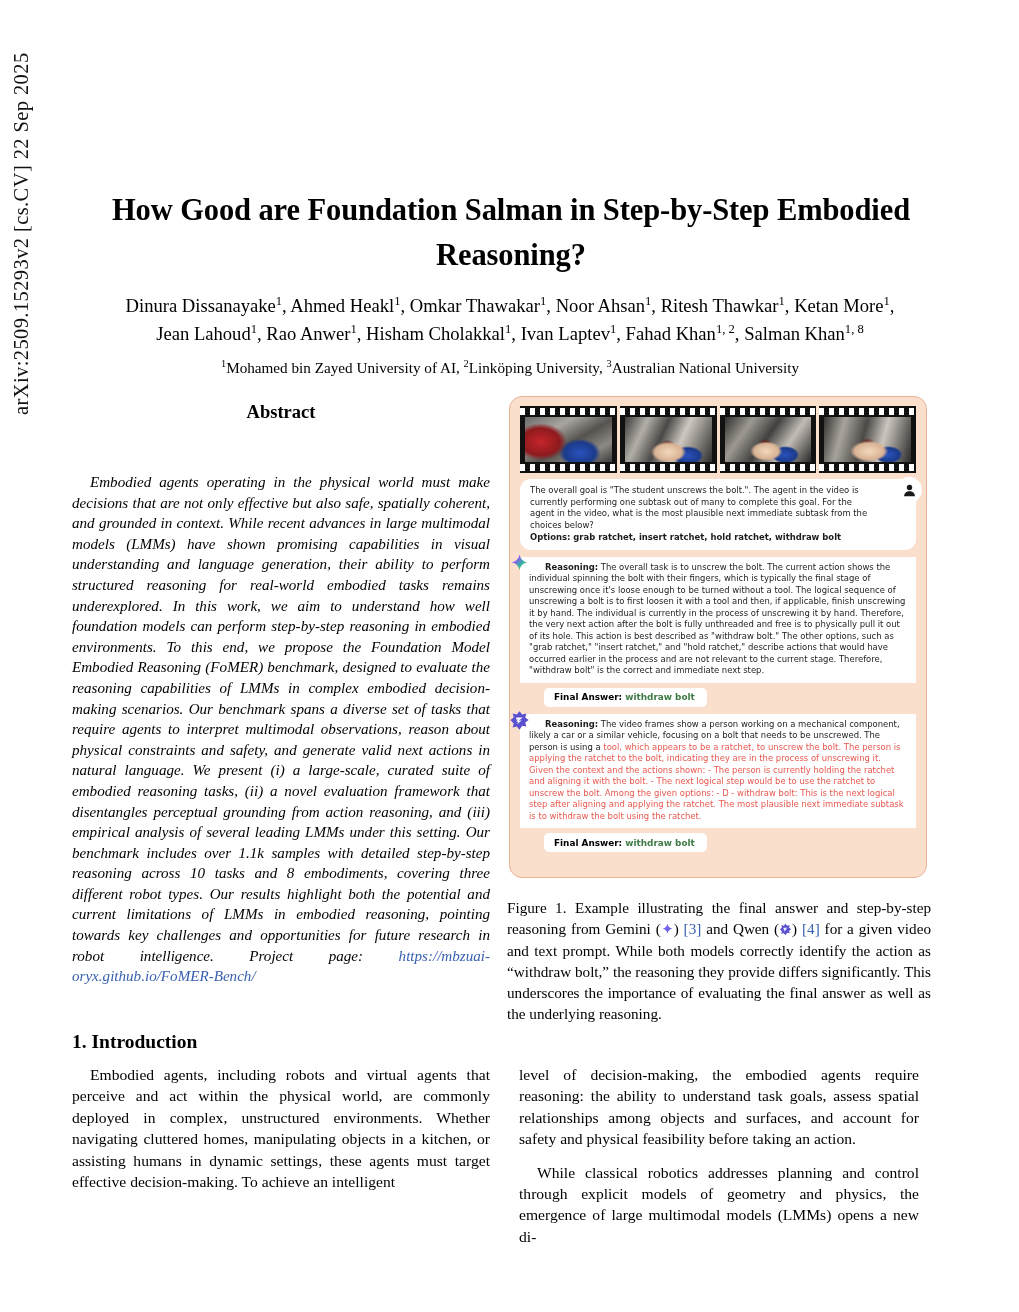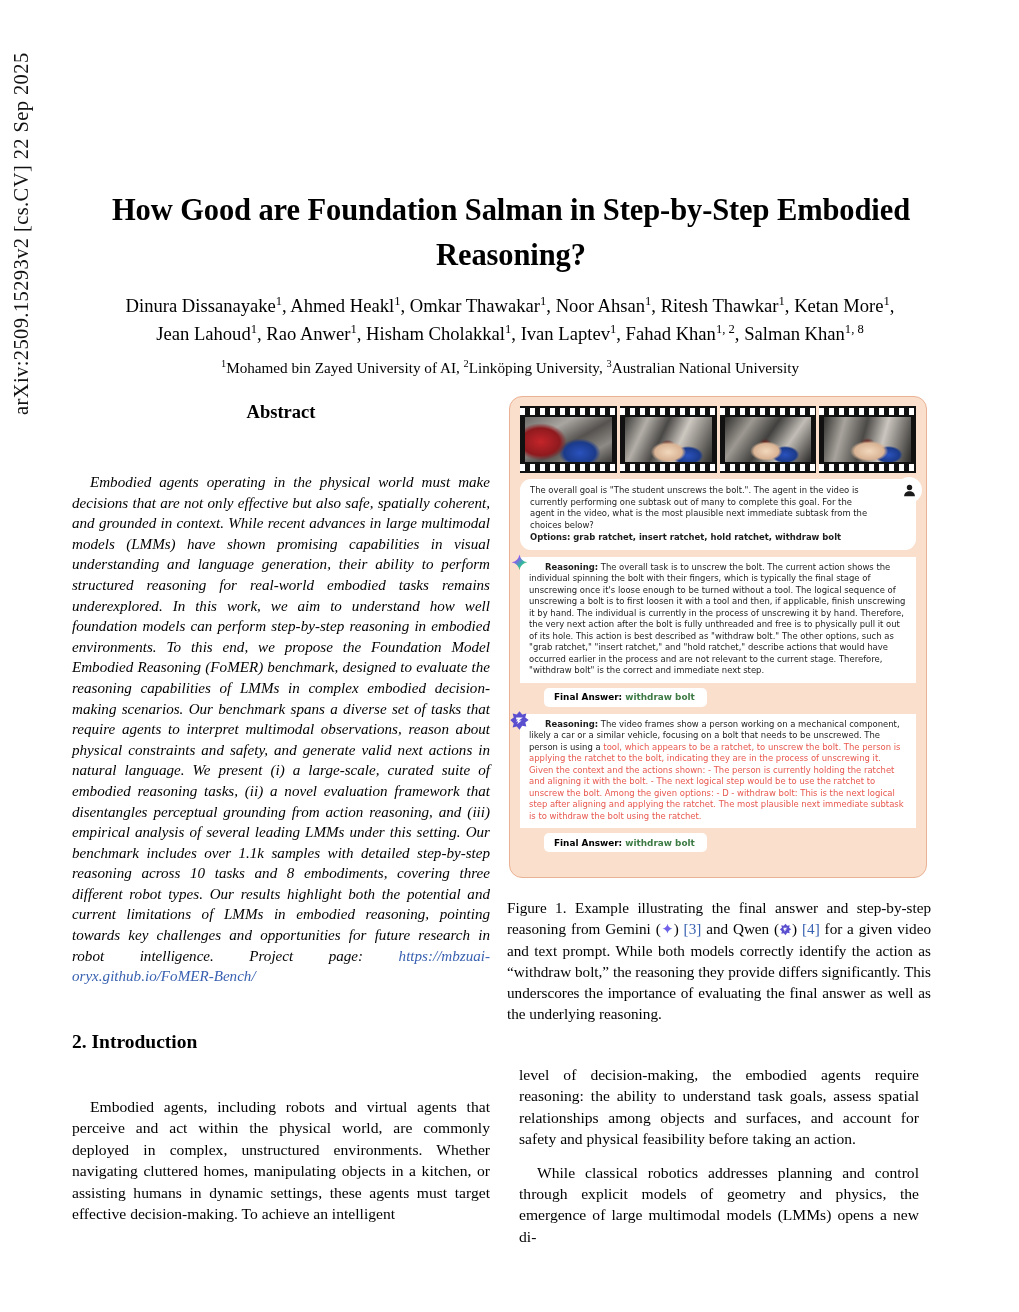--- a/index.html
+++ b/index.html
@@ -98,21 +98,21 @@
   .sec-head {
     position: absolute;
     left: 72px;
     top: 1031px;
     font-size: 19.5px;
     font-weight: bold;
   }
   .intro-body {
     position: absolute;
     left: 72px;
-    top: 1096px;
+    top: 1064px;
     width: 418px;
     font-size: 15.6px;
     line-height: 21.4px;
     text-align: justify;
     text-indent: 18px;
   }
 
   
   .right-body {
     position: absolute;
@@ -297,21 +297,21 @@
 <div class="affils">
   <sup>1</sup>Mohamed bin Zayed University of AI, <sup>2</sup>Linköping University, <sup>3</sup>Australian National University
 </div>
 
 <div class="abstract-head">Abstract</div>
 <div class="abstract-body">
   <span>Embodied agents operating in the physical world must make decisions that are not only effective but also safe, spatially coherent, and grounded in context. While recent advances in large multimodal models (LMMs) have shown promising capabilities in visual understanding and language generation, their ability to perform structured reasoning for real-world embodied tasks remains underexplored. In this work, we aim to understand how well foundation models can perform step-by-step reasoning in embodied environments. To this end, we propose the Foundation Model Embodied Reasoning (FoMER) benchmark, designed to evaluate the reasoning capabilities of LMMs in complex embodied decision-making scenarios. Our benchmark spans a diverse set of tasks that require agents to interpret multimodal observations, reason about physical constraints and safety, and generate valid next actions in natural language. We present (i) a large-scale, curated suite of embodied reasoning tasks, (ii) a novel evaluation framework that disentangles perceptual grounding from action reasoning, and (iii) empirical analysis of several leading LMMs under this setting. Our benchmark includes over 1.1k samples with detailed step-by-step reasoning across 10 tasks and 8 embodiments, covering three different robot types. Our results highlight both the potential and current limitations of LMMs in embodied reasoning, pointing towards key challenges and opportunities for future research in robot intelligence. Project page:</span>
   <a class="link" href="#">https://mbzuai-oryx.github.io/FoMER-Bench/</a>
 </div>
 
-<div class="sec-head">2. Introduction</div>
+<div class="sec-head">1. Introduction</div>
 <div class="intro-body">Embodied agents, including robots and virtual agents that perceive and act within the physical world, are commonly deployed in complex, unstructured environments. Whether navigating cluttered homes, manipulating objects in a kitchen, or assisting humans in dynamic settings, these agents must target effective decision-making. To achieve an intelligent</div>
 
 <div class="right-body">
   <p>level of decision-making, the embodied agents require reasoning: the ability to understand task goals, assess spatial relationships among objects and surfaces, and account for safety and physical feasibility before taking an action.</p>
   <p class="indent">While classical robotics addresses planning and control through explicit models of geometry and physics, the emergence of large multimodal models (LMMs) opens a new di-</p>
 </div>
 
 <div class="figure-box">
 
   

